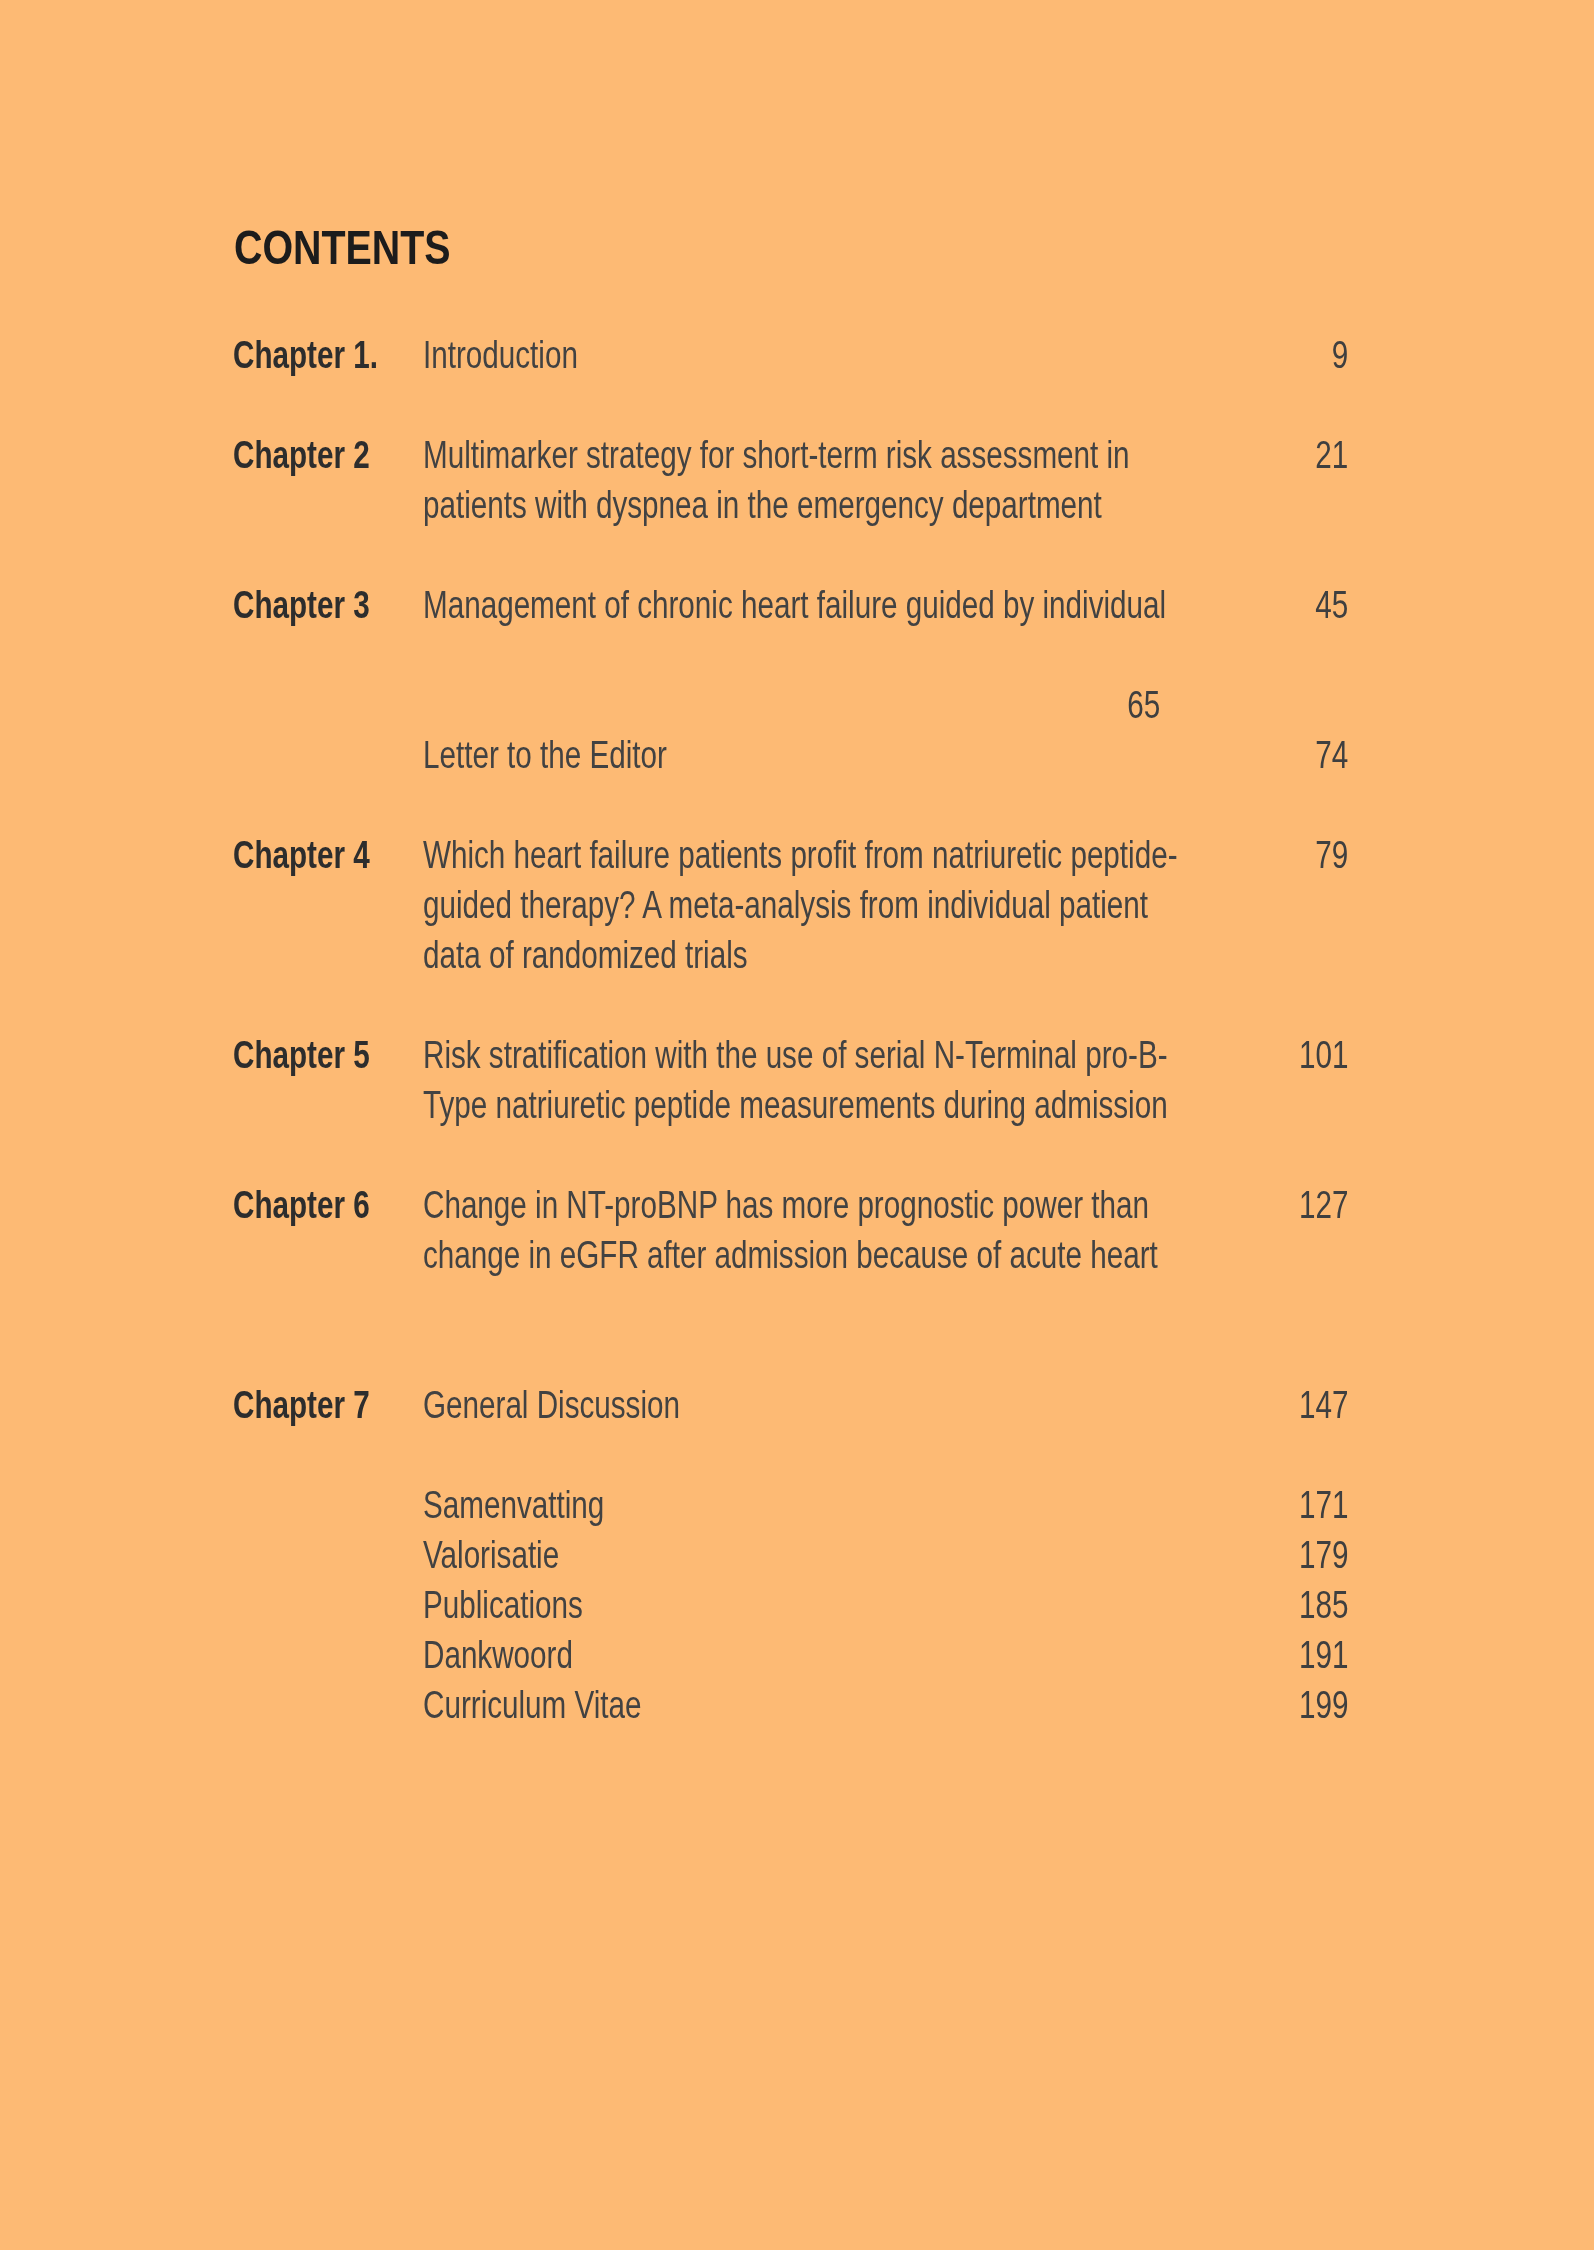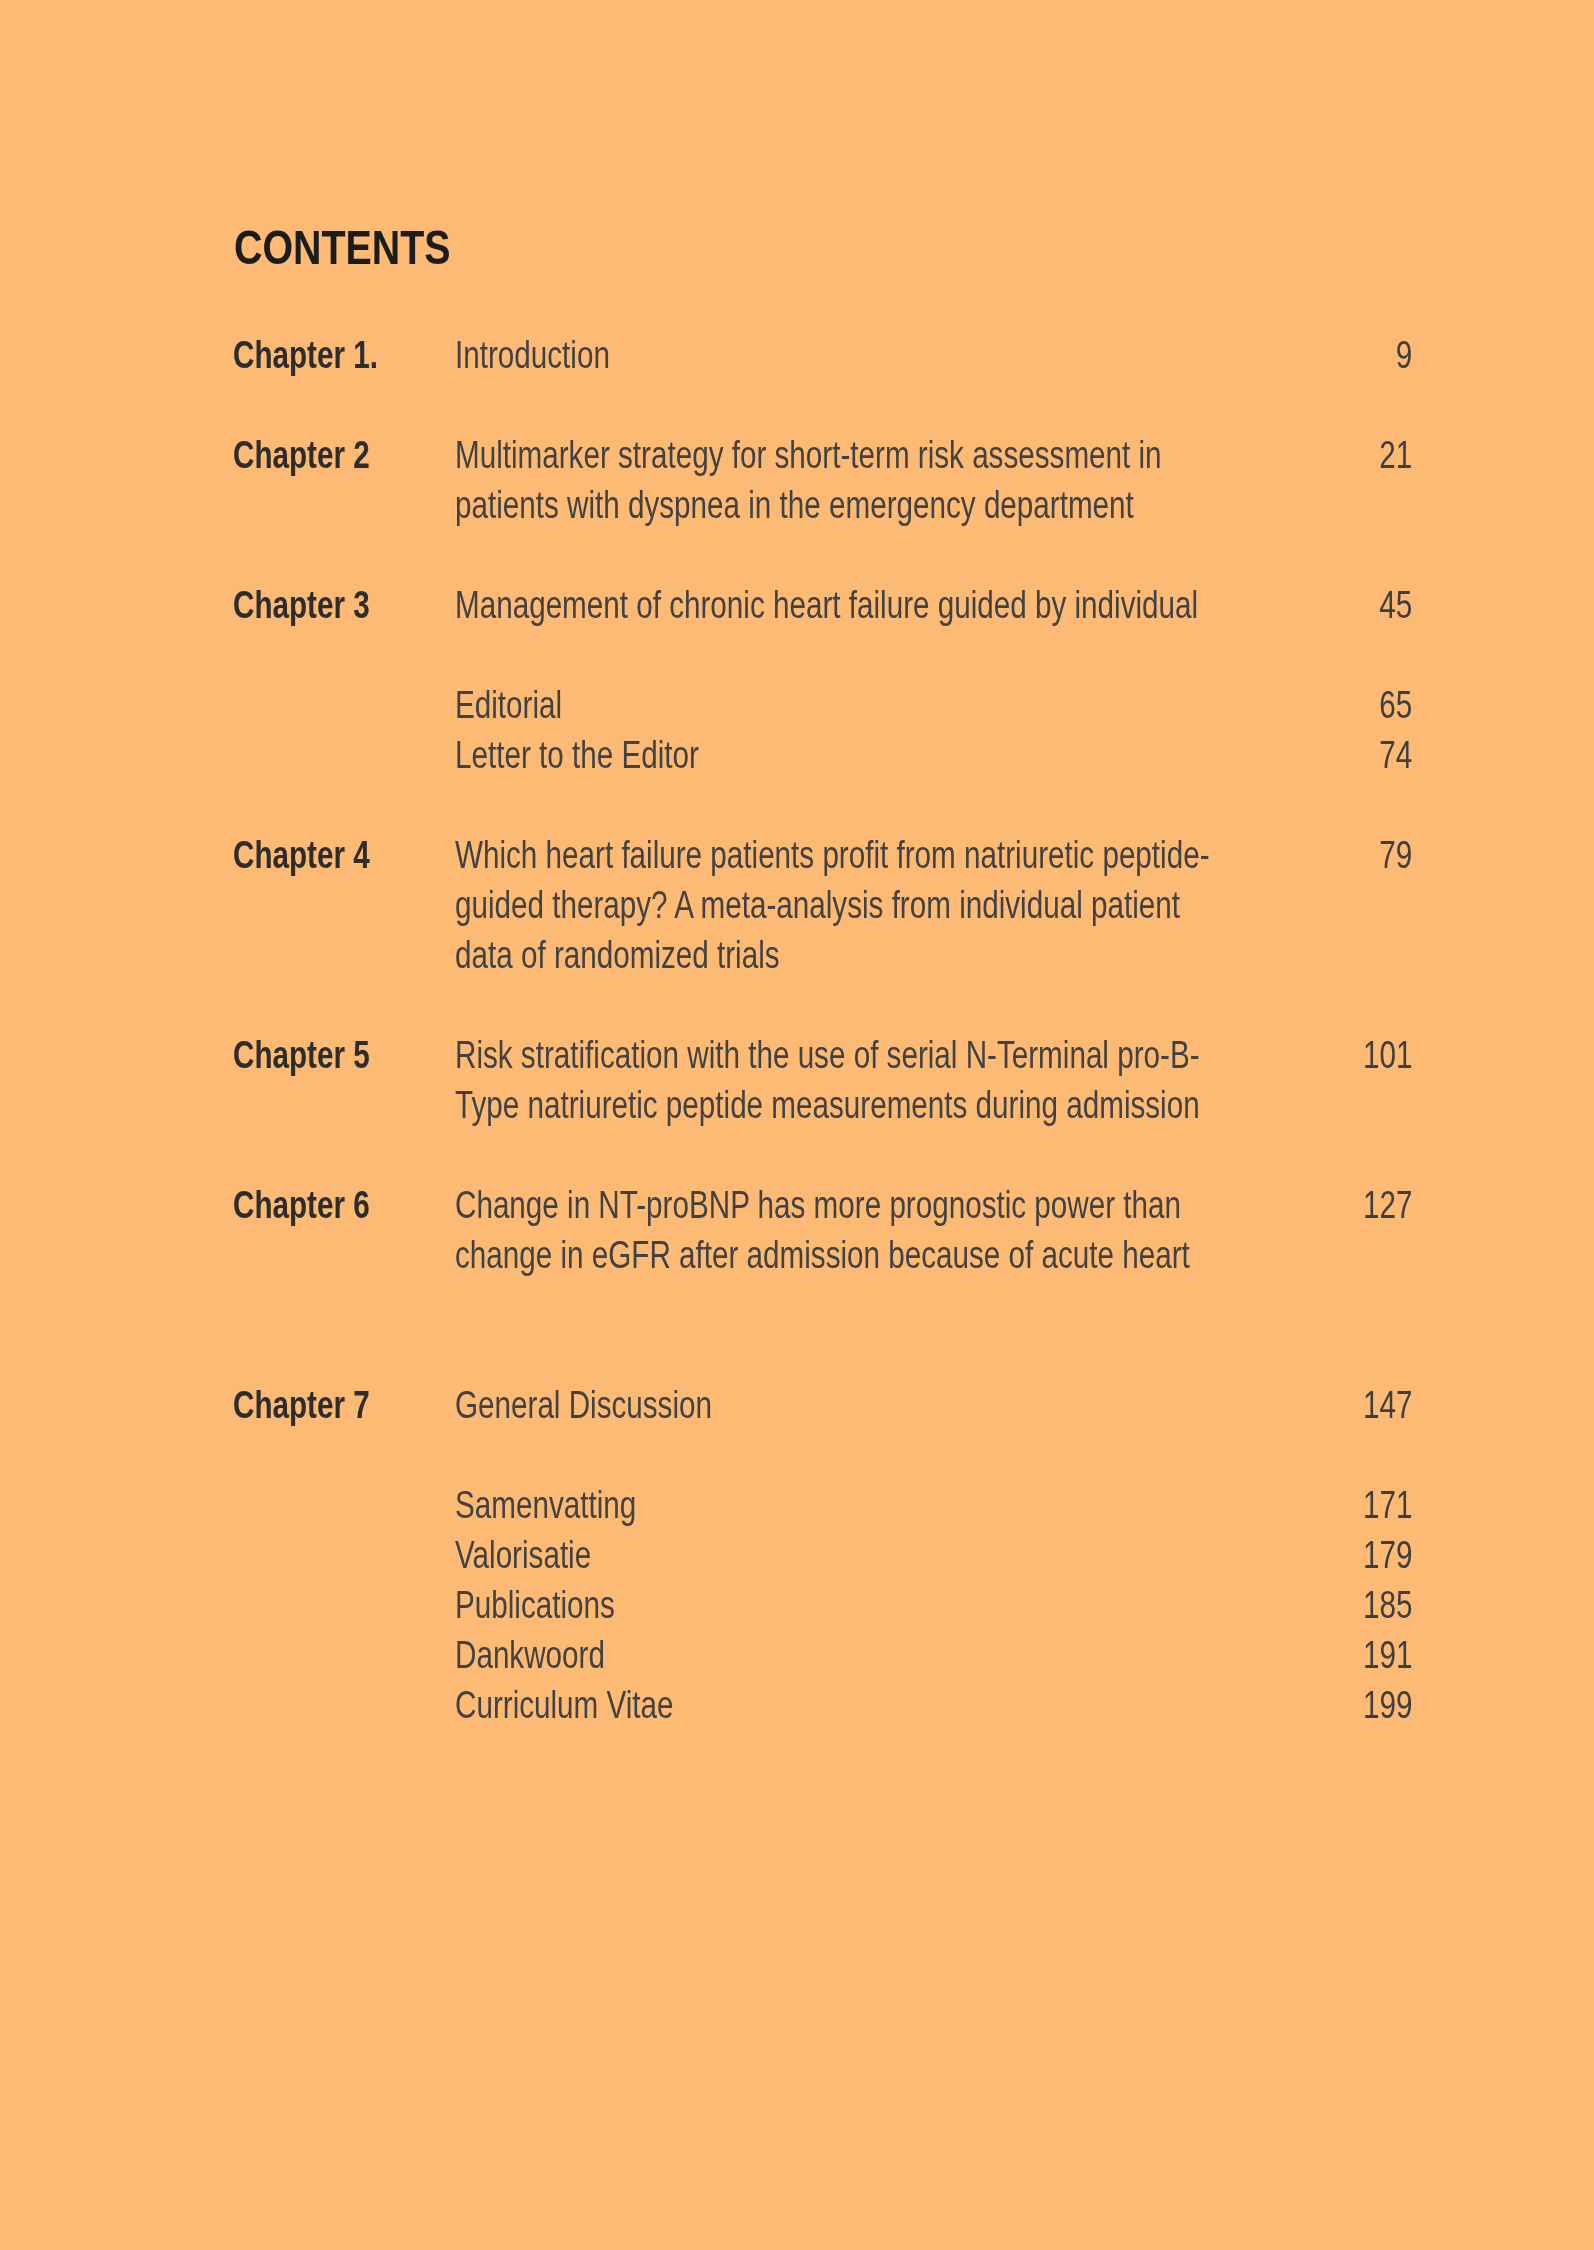--- a/index.html
+++ b/index.html
@@ -37,21 +37,20 @@
     width: 1594px;
   }
   .toc-block { margin-bottom: 50px; }
   .toc-row {
     display: grid;
     grid-template-columns: 190px 737px 188px;
     margin-left: 233px;
     height: 50px;
     line-height: 50px;
     font-size: 38px;
-    gap: 32px;
   }
   .cell { height: 50px; overflow: visible; }
   .t {
     display: inline-block;
     transform: scaleX(0.78);
     white-space: nowrap;
   }
   .cell-label .t {
     transform-origin: 0 50%;
     font-weight: 700;
@@ -99,21 +98,20 @@
     <span class="cell cell-label"><span class="t">Chapter 3</span></span>
     <span class="cell cell-title"><span class="t">Management of chronic heart failure guided by individual</span></span>
     <span class="cell cell-page"><span class="t">45</span></span>
   </div>
         <div class="toc-row">
     <span class="cell cell-label"><span class="t"></span></span>
     <span class="cell cell-page"><span class="t"></span></span>
   </div>
         <div class="toc-row">
     <span class="cell cell-label"><span class="t"></span></span>
-    <span class="cell cell-title"><span class="t">Editorial</span></span>
     <span class="cell cell-page"><span class="t">65</span></span>
   </div>
         <div class="toc-row">
     <span class="cell cell-label"><span class="t"></span></span>
     <span class="cell cell-title"><span class="t">Letter to the Editor</span></span>
     <span class="cell cell-page"><span class="t">74</span></span>
   </div>
       </div>
       <div class="toc-block">
         <div class="toc-row">

